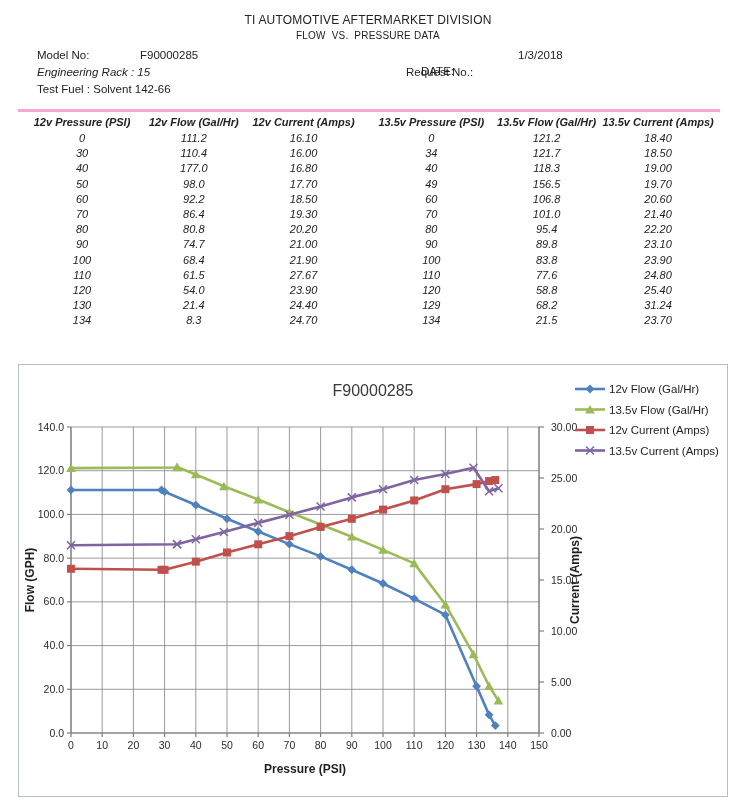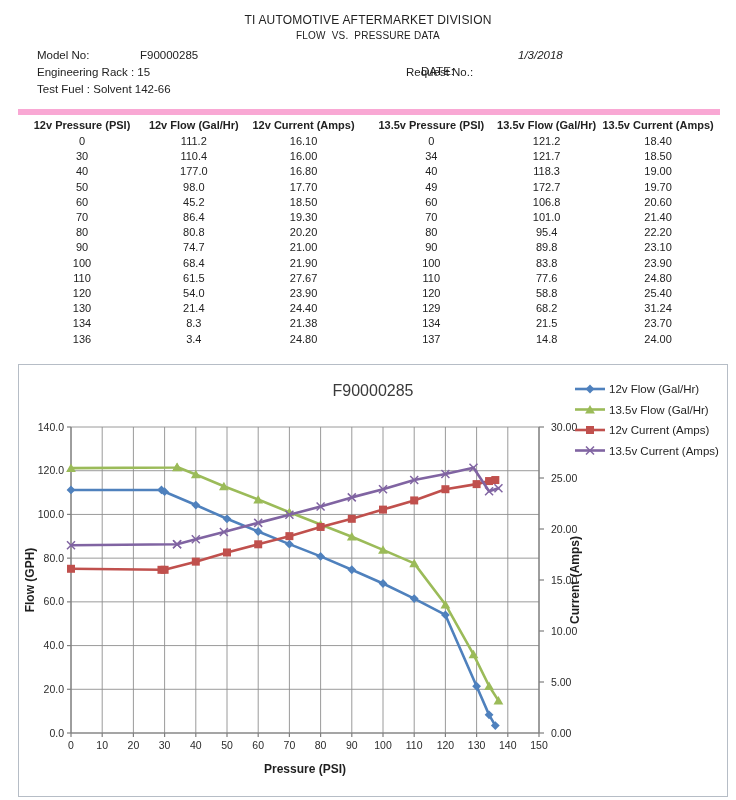--- a/index.html
+++ b/index.html
@@ -4,25 +4,25 @@
 <style>
   html,body{margin:0;padding:0;background:#fff;}
   body{width:736px;height:800px;font-family:"Liberation Sans",sans-serif;color:#222;position:relative;overflow:hidden;}
   .doc-title{text-align:center;margin-top:13px;font-size:12px;letter-spacing:.2px;}
   .doc-subtitle{text-align:center;margin-top:3px;font-size:10px;white-space:pre;letter-spacing:.2px;}
   .info{position:relative;height:50px;margin-top:8px;font-size:11.5px;text-align:right;}
   .info span{position:absolute;white-space:pre;}
   .pos-model-label{left:37px;top:0;}
   .pos-model-value{left:140px;top:0;}
   .pos-date-label{left:421px;top:16px;}
-  .pos-date-value{left:518px;top:0;font-style:italic;}
-  .pos-rack{left:37px;top:17px;}
+  .pos-date-value{left:518px;top:0;}
+  .pos-rack{left:37px;top:17px;font-style:italic;}
   .pos-request{left:406px;top:17px;}
   .pos-fuel{left:37px;top:34px;}
-  table.data-table{border-collapse:collapse;margin:10px 16px 0 18px;width:702px;border-top:6px solid #f9a8d4;}
+  table.data-table{border-collapse:collapse;margin:10px 16px 0 18px;width:702px;border-top:3px solid #f9a8d4;font-style:italic;}
   table.data-table th{font-size:11px;font-weight:bold;padding:4px 0 3px;text-align:center;white-space:nowrap;}
   table.data-table td{font-size:11px;text-align:center;height:15px;line-height:15.2px;padding:0;}
   .chart-frame{position:absolute;left:18px;top:364px;width:708px;height:431px;border:1px solid #b6bdc6;background:#fff;}
   .chart-frame svg{display:block;}
   svg text{font-family:"Liberation Sans",sans-serif;fill:#2b2b2b;}
   svg .tick-label{font-size:10.5px;}
   svg .axis-title{font-size:12px;font-weight:bold;fill:#1f1f1f;}
   svg .chart-title{font-size:16px;fill:#3a3a3a;}
   svg .legend-label{font-size:11.5px;fill:#1f1f1f;}
 </style>
@@ -85,26 +85,26 @@
           <td>16.80</td>
           <td>40</td>
           <td>118.3</td>
           <td>19.00</td>
         </tr>
         <tr>
           <td>50</td>
           <td>98.0</td>
           <td>17.70</td>
           <td>49</td>
-          <td>172.7</td>
+          <td>156.5</td>
           <td>19.70</td>
         </tr>
         <tr>
           <td>60</td>
-          <td>45.2</td>
+          <td>92.2</td>
           <td>18.50</td>
           <td>60</td>
           <td>106.8</td>
           <td>20.60</td>
         </tr>
         <tr>
           <td>70</td>
           <td>86.4</td>
           <td>19.30</td>
           <td>70</td>
@@ -155,32 +155,24 @@
           <td>130</td>
           <td>21.4</td>
           <td>24.40</td>
           <td>129</td>
           <td>68.2</td>
           <td>31.24</td>
         </tr>
         <tr>
           <td>134</td>
           <td>8.3</td>
-          <td>21.38</td>
+          <td>24.70</td>
           <td>134</td>
           <td>21.5</td>
           <td>23.70</td>
-        </tr>
-        <tr>
-          <td>136</td>
-          <td>3.4</td>
-          <td>24.80</td>
-          <td>137</td>
-          <td>14.8</td>
-          <td>24.00</td>
         </tr>
       </tbody>
   </table>
 
   <div class="chart-frame">
     <svg width="708" height="429" viewBox="0 0 708 429">
         <g stroke="#8f8f8f" stroke-width="0.9">
           <line x1="52" y1="62" x2="52" y2="368"></line>
           <line x1="83.2" y1="62" x2="83.2" y2="368"></line>
           <line x1="114.4" y1="62" x2="114.4" y2="368"></line>

